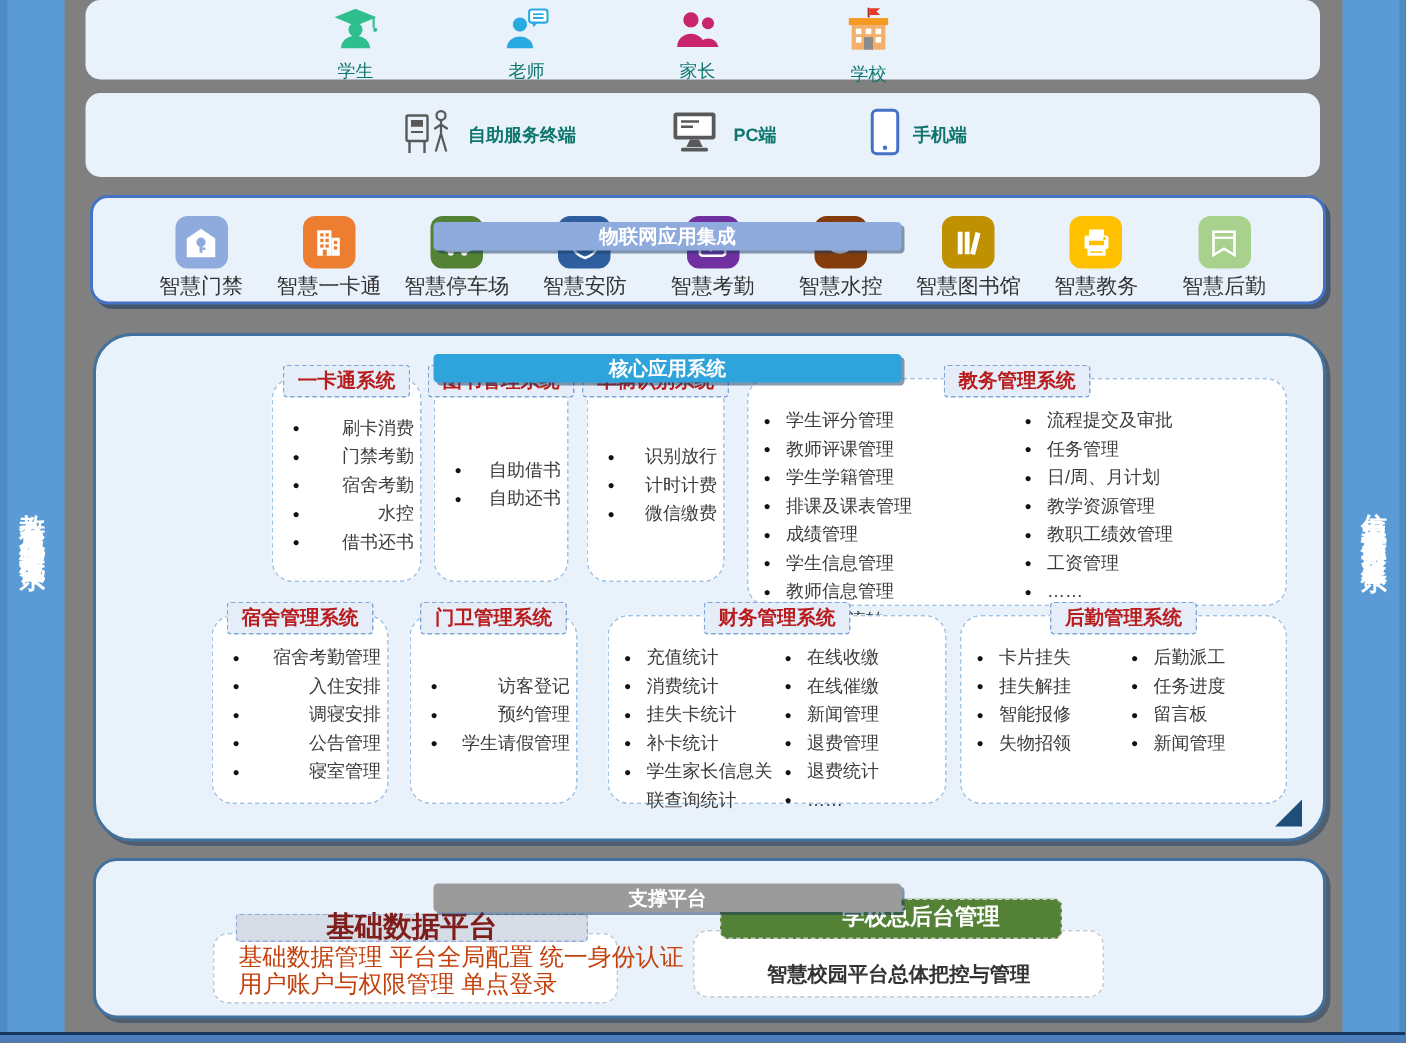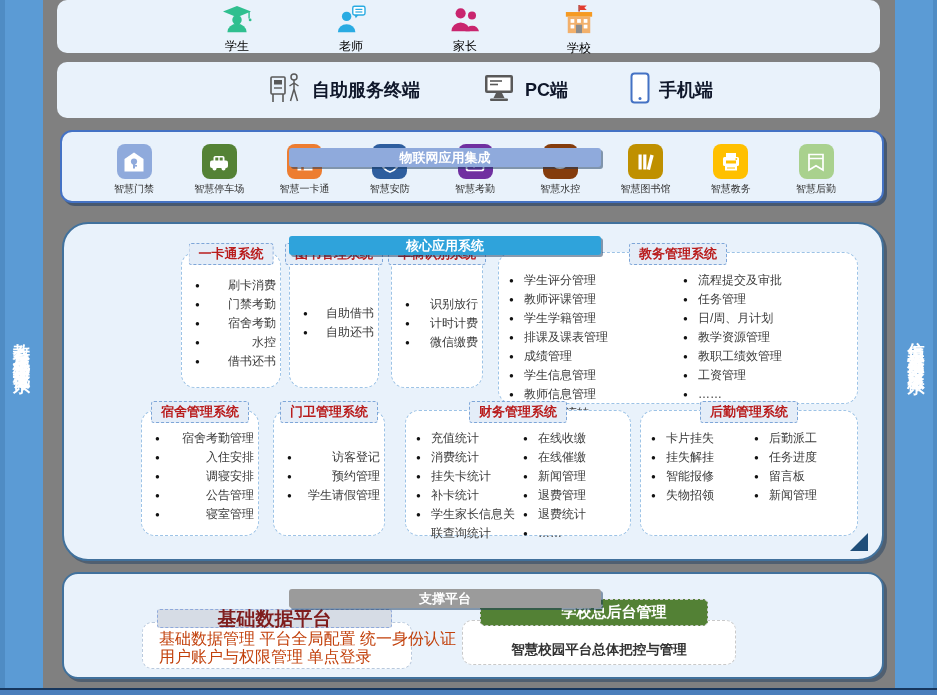--- a/index.html
+++ b/index.html
@@ -23,32 +23,32 @@
 
   
   .secbar{ position:absolute; left:289px; width:312px; height:19px; color:#fff; font-size:13px; font-weight:bold; text-align:center; line-height:19px; border-radius:3px; z-index:5; box-shadow:2px 2px 0 rgba(23,55,94,.5);margin-top:24px; }
   .iot-bar{ top:124px; }
   .core-bar{ top:212px; }
   .support-bar{ top:565px; }
 
   
   .users-row{ display:flex; padding:5px 0 0 148px; gap:50px; }
   .user-item{ width:64px; display:flex; flex-direction:column; align-items:center; }
-  .user-item .ulabel{ font-size:12px; color:#000000; margin-top:1px; }
+  .user-item .ulabel{ font-size:12px; color:#0f766e; margin-top:1px; }
 
   
   .terminals-row{ display:flex; align-items:center; height:100%; padding-left:212px; gap:62px; }
   .term-item{ display:flex; align-items:center; gap:9px; }
-  .term-item .tlabel{ font-size:18px; font-weight:bold; color:#0f172a; }
+  .term-item .tlabel{ font-size:12px; font-weight:bold; color:#0f766e; }
 
   
   .iot-row{ display:flex; justify-content:space-between; padding:12px 28px 0 34px; }
   .iot-item{ display:flex; flex-direction:column; align-items:center; width:76px; }
   .iot-badge{ width:35px; height:35px; border-radius:8px; display:flex; align-items:center; justify-content:center; }
-  .iot-item .ilabel{ font-size:10px; color:#333; margin-top:3px; white-space:nowrap; }
+  .iot-item .ilabel{ font-size:14px; color:#333; margin-top:3px; white-space:nowrap; }
 
   
   .sys-box{ position:absolute; background:#fff; border:1.5px dashed #9DC3E6; border-radius:14px; display:flex; flex-direction:column; }
   .sys-title{ position:absolute; top:-10px; left:50%; transform:translateX(-50%); background:#E4EDF8; border:1.5px dashed #7EA6D8; border-radius:3px; padding:1px 9px; font-size:13px; font-weight:bold; color:#b91c1c; white-space:nowrap; z-index:2; }
   .sys-body{ flex:1; display:flex; flex-direction:column; justify-content:center; padding:12px 4px 6px 13px;text-align:right; }
   .cols{ flex:1; display:flex; gap:6px; padding:18px 6px 4px 10px; }
   .cols ul{ flex:1; }
   ul{ list-style:none; }
   li{ position:relative; font-size:12px; color:#3b3b3b; line-height:19px; padding-left:15px; }
   li::before{ content:"●"; position:absolute; left:0; top:0; font-size:8px; color:#111; }
@@ -179,51 +179,51 @@
             <svg width="24" height="24" viewBox="0 0 24 24">
               <path d="M12 2.5 L21.5 9 V21.5 H2.5 V9 Z" fill="#fff"></path>
               <circle cx="12" cy="11.5" r="3.1" fill="#8FAADC"></circle>
               <rect x="11" y="13.5" width="2" height="5" fill="#8FAADC"></rect>
               <rect x="13" y="15" width="2" height="1.6" fill="#8FAADC"></rect>
             </svg>
           </div>
           <span class="ilabel">智慧门禁</span>
         </div>
         <div class="iot-item">
-          <div class="iot-badge" style="background: rgb(84, 130, 53);">
-            <svg width="24" height="24" viewBox="0 0 24 24">
-              <rect x="6.5" y="6" width="11" height="6" rx="1.8" fill="#fff"></rect>
-              <rect x="3" y="10.5" width="18" height="7.5" rx="2" fill="#fff"></rect>
-              <circle cx="7.5" cy="18.5" r="2" fill="#fff"></circle>
-              <circle cx="16.5" cy="18.5" r="2" fill="#fff"></circle>
-              <rect x="8.3" y="7.5" width="3" height="3" fill="#548235"></rect>
-              <rect x="12.7" y="7.5" width="3" height="3" fill="#548235"></rect>
-            </svg>
-          </div>
-          <span class="ilabel">智慧停车场</span>
-        </div>
-        <div class="iot-item">
           <div class="iot-badge" style="background: rgb(237, 125, 49);">
             <svg width="24" height="24" viewBox="0 0 24 24">
               <rect x="4.5" y="3.5" width="9.5" height="17" fill="#fff"></rect>
               <rect x="14" y="8.5" width="5.5" height="12" fill="#fff"></rect>
               <rect x="6.5" y="5.5" width="2.2" height="2.2" fill="#ED7D31"></rect>
               <rect x="10" y="5.5" width="2.2" height="2.2" fill="#ED7D31"></rect>
               <rect x="6.5" y="9.2" width="2.2" height="2.2" fill="#ED7D31"></rect>
               <rect x="10" y="9.2" width="2.2" height="2.2" fill="#ED7D31"></rect>
               <rect x="6.5" y="12.9" width="2.2" height="2.2" fill="#ED7D31"></rect>
               <rect x="10" y="12.9" width="2.2" height="2.2" fill="#ED7D31"></rect>
               <rect x="8.2" y="16.5" width="2.6" height="4" fill="#ED7D31"></rect>
               <rect x="15.6" y="10.5" width="2.2" height="2.2" fill="#ED7D31"></rect>
               <rect x="15.6" y="14.2" width="2.2" height="2.2" fill="#ED7D31"></rect>
             </svg>
           </div>
           <span class="ilabel">智慧一卡通</span>
         </div>
         <div class="iot-item">
+          <div class="iot-badge" style="background: rgb(84, 130, 53);">
+            <svg width="24" height="24" viewBox="0 0 24 24">
+              <rect x="6.5" y="6" width="11" height="6" rx="1.8" fill="#fff"></rect>
+              <rect x="3" y="10.5" width="18" height="7.5" rx="2" fill="#fff"></rect>
+              <circle cx="7.5" cy="18.5" r="2" fill="#fff"></circle>
+              <circle cx="16.5" cy="18.5" r="2" fill="#fff"></circle>
+              <rect x="8.3" y="7.5" width="3" height="3" fill="#548235"></rect>
+              <rect x="12.7" y="7.5" width="3" height="3" fill="#548235"></rect>
+            </svg>
+          </div>
+          <span class="ilabel">智慧停车场</span>
+        </div>
+        <div class="iot-item">
           <div class="iot-badge" style="background: rgb(46, 94, 158);">
             <svg width="24" height="24" viewBox="0 0 24 24">
               <path d="M12 2 L20.5 5 V12 q0 7 -8.5 10 q-8.5 -3 -8.5 -10 V5 Z" fill="none" stroke="#fff" stroke-width="1.7"></path>
               <circle cx="12" cy="10.5" r="3.4" fill="none" stroke="#fff" stroke-width="1.5"></circle>
               <path d="M8.5 16.5 q3.5 -2.5 7 0" fill="none" stroke="#fff" stroke-width="1.5"></path>
             </svg>
           </div>
           <span class="ilabel">智慧安防</span>
         </div>
         <div class="iot-item">

